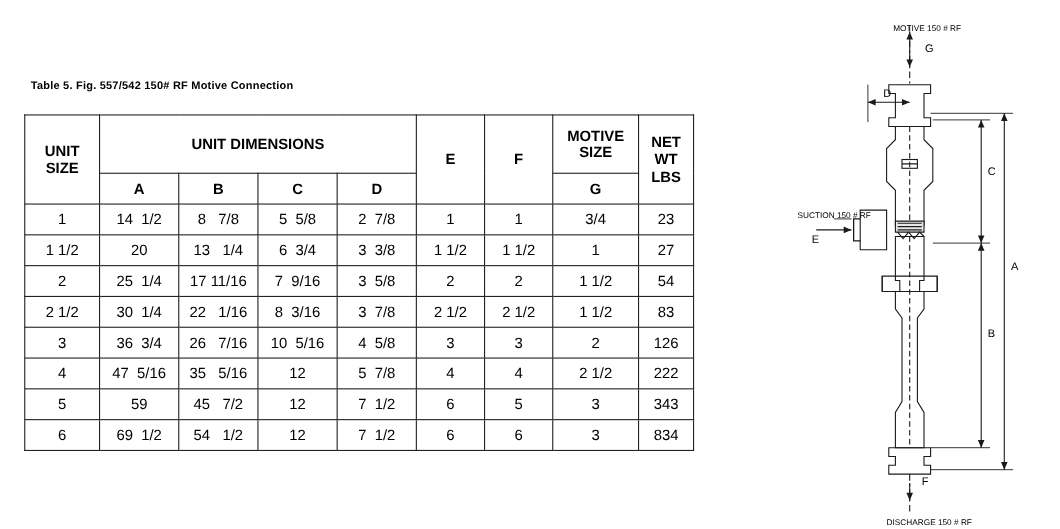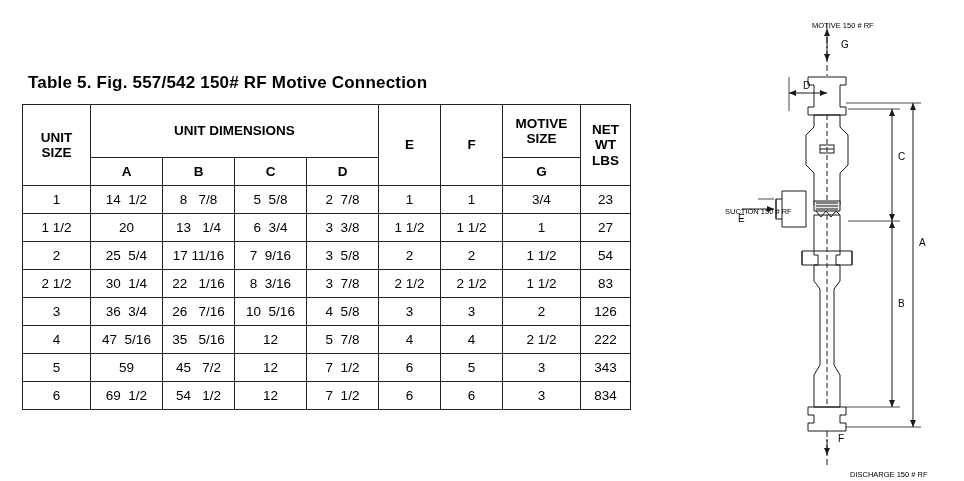--- a/index.html
+++ b/index.html
@@ -17,21 +17,21 @@
   }
   .page {
     position: absolute;
     inset: 0;
   }
   
   .caption {
     position: absolute;
     left: 28px;
     top: 73px;
-    font-size: 17px;
+    font-size: 10px;
     font-weight: bold;
     letter-spacing: 0.2px;
     white-space: nowrap;
   }
   
   .table-wrap {
     position: absolute;
     left: 22px;
     top: 104px;
   }
@@ -163,21 +163,21 @@
           <td class="num">13   1/4</td>
           <td class="num">6  3/4</td>
           <td class="num">3  3/8</td>
           <td class="num">1 1/2</td>
           <td class="num">1 1/2</td>
           <td class="center">1</td>
           <td class="center">27</td>
         </tr>
         <tr>
           <td class="num">2</td>
-          <td class="num">25  5/4</td>
+          <td class="num">25  1/4</td>
           <td class="num">17 11/16</td>
           <td class="num">7  9/16</td>
           <td class="num">3  5/8</td>
           <td class="num">2</td>
           <td class="num">2</td>
           <td class="center">1 1/2</td>
           <td class="center">54</td>
         </tr>
         <tr>
           <td class="num">2 1/2</td>
@@ -312,19 +312,19 @@
         <line x1="137" y1="8" x2="137" y2="14" stroke-width="0.8"></line>
       </g>
     </svg>
 
     <div class="lbl" style="left:122px; top:6px;">MOTIVE 150 # RF</div>
     <div class="lbl-big" style="left:151px; top:24px;">G</div>
     <div class="lbl-big" style="left:113px; top:65px;">D</div>
     <div class="lbl-big" style="left:208px; top:136px;">C</div>
     <div class="lbl-big" style="left:229px; top:222px;">A</div>
     <div class="lbl-big" style="left:208px; top:283px;">B</div>
-    <div class="lbl" style="left:35px; top:176px;margin-top:16px;">SUCTION 150 # RF</div>
+    <div class="lbl" style="left:35px; top:176px;">SUCTION 150 # RF</div>
     <div class="lbl-big" style="left:48px; top:198px;">E</div>
     <div class="lbl-big" style="left:148px; top:418px;">F</div>
-    <div class="lbl" style="left:116px; top:455px;margin-left:44px;">DISCHARGE 150 # RF</div>
+    <div class="lbl" style="left:116px; top:455px;">DISCHARGE 150 # RF</div>
   </div>
 
 </div>
 
 </body></html>

